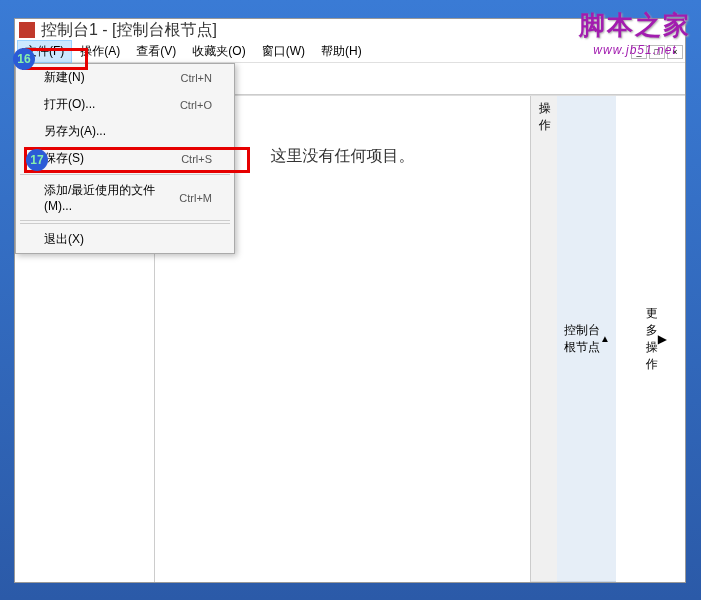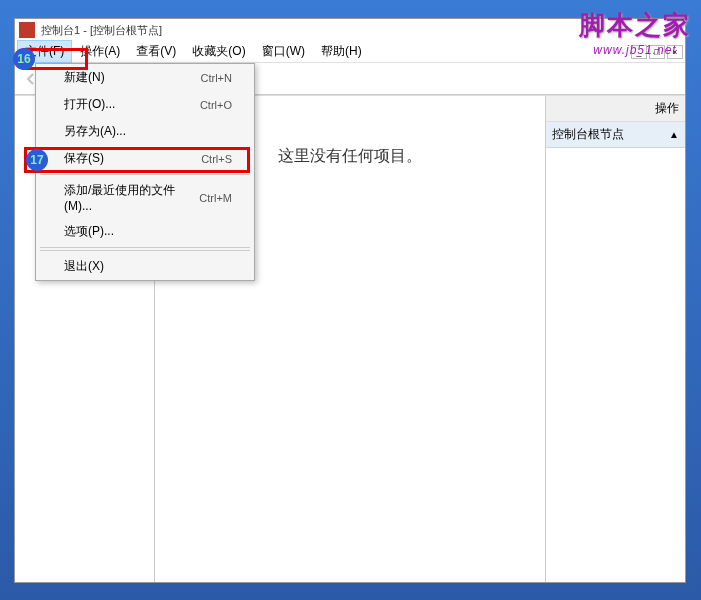--- a/index.html
+++ b/index.html
@@ -1,38 +1,38 @@
 <!DOCTYPE html>
 <html><head>
 <meta charset="utf-8">
 <style>
 * { margin: 0; padding: 0; box-sizing: border-box; font-family: "Microsoft YaHei", "SimSun", sans-serif; }
 body { background: linear-gradient(to bottom, #3a7bd5 0%, #2b5aa8 100%); width: 701px; height: 600px; position: relative; overflow: hidden; }
 .window { position: absolute; top: 18px; left: 14px; width: 672px; height: 565px; background: #fff; border: 1px solid #999; display: flex; flex-direction: column; }
-.title-bar { height: 22px; background: #fff; display: flex; align-items: center; padding: 0 4px; font-size: 11px; color: #333; }
+.title-bar { height: 22px; background: #fff; display: flex; align-items: center; padding: 0 4px; font-size: 16px; color: #333; }
 .title-bar .app-icon { width: 16px; height: 16px; background: #c0392b; margin-right: 6px; display: inline-block; }
 .menu-bar { height: 22px; display: flex; align-items: center; padding: 0 2px; font-size: 12px; border-bottom: 1px solid #e0e0e0; position: relative; }
 .menu-bar .menu-item { padding: 3px 8px; cursor: pointer; }
 .menu-bar .menu-item.active { background: #cce8ff; border: 1px solid #99d1ff; padding: 2px 7px; }
 .menu-bar .spacer { flex: 1; }
 .win-controls { display: flex; gap: 2px; }
 .win-controls span { width: 16px; height: 14px; border: 1px solid #bbb; display: flex; align-items: center; justify-content: center; font-size: 9px; cursor: pointer; }
 .toolbar { height: 32px; border-bottom: 1px solid #ccc; display: flex; align-items: center; padding: 0 6px; gap: 6px; }
 .tb-btn { width: 20px; height: 20px; display: inline-flex; align-items: center; justify-content: center; opacity: 0.5; }
 .tb-folder { width: 18px; height: 14px; background: #f7d774; border: 1px solid #c9a227; }
 .content { flex: 1; display: flex; border-top: 1px solid #ddd; }
 .tree-panel { width: 140px; border-right: 1px solid #ccc; background: #fff; }
 .main-panel { flex: 1; display: flex; flex-direction: column; background: #fff; position: relative; }
 .main-panel .empty { text-align: center; font-size: 16px; color: #333; margin-top: 50px; }
-.actions-panel { width: 140px; border-left: 1px solid #ccc; display: flex; flex-direction: column; text-align: right; }
+.actions-panel { width: 155px; border-left: 1px solid #ccc; display: flex; flex-direction: row; text-align: right; }
 .actions-header { background: #f0f0f0; padding: 4px 6px; font-size: 12px; border-bottom: 1px solid #ddd; }
 .actions-section { background: #e6eef7; padding: 4px 6px; font-size: 12px; border-bottom: 1px solid #c9d6e6; display: flex; justify-content: space-between; align-items: center; }
 .actions-section .arrow { font-size: 10px; }
 .actions-item { padding: 6px 18px; font-size: 12px; display: flex; justify-content: space-between; align-items: center; }
-.dropdown { position: absolute; top: 22px; left: 0; width: 220px; background: #f5f5f5; border: 1px solid #aaa; box-shadow: 2px 2px 6px rgba(0,0,0,0.25); z-index: 50; margin-left: 20px; }
+.dropdown { position: absolute; top: 22px; left: 0; width: 220px; background: #f5f5f5; border: 1px solid #aaa; box-shadow: 2px 2px 6px rgba(0,0,0,0.25); z-index: 50; }
 .dd-item { display: flex; align-items: center; justify-content: space-between; padding: 5px 22px 5px 28px; font-size: 12px; color: #000; cursor: pointer; position: relative; }
 .dd-item.disabled { color: #999; cursor: default; }
 .dd-sep { height: 1px; background: #ccc; margin: 2px 4px; }
 .dd-shortcut { color: #555; font-size: 11px; }
 .annotation-box { position: absolute; border: 3px solid #e60000; z-index: 60; pointer-events: none; }
 .annotation-circle { position: absolute; width: 22px; height: 22px; border-radius: 50%; background: #2b5bd7; color: #86efac; font-size: 12px; font-weight: bold; display: flex; align-items: center; justify-content: center; z-index: 70; }
 .watermark { position: absolute; top: 8px; right: 10px; color: #a21caf; display: flex; flex-direction: column; align-items: center; z-index: 100; }
 .watermark .cn { font-size: 26px; font-weight: bold; font-family: "KaiTi", "STKaiti", serif; letter-spacing: 2px; text-shadow: 1px 1px 2px #aaa; }
 .watermark .en { font-size: 12px; letter-spacing: 1px; font-style: italic; }
 </style>
@@ -79,23 +79,20 @@
       </div>
       <div class="dd-item">
         <span>保存(S)</span>
         <span class="dd-shortcut">Ctrl+S</span>
       </div>
       <div class="dd-sep"></div>
       <div class="dd-item">
         <span>添加/最近使用的文件(M)...</span>
         <span class="dd-shortcut">Ctrl+M</span>
       </div>
-      <div class="dd-item">
-        <span>选项(P)...</span>
-      </div>
       <div class="dd-sep"></div>
       <div class="dd-sep"></div>
       <div class="dd-item">
         <span>退出(X)</span>
       </div>
     </div>
   </div>
 
   <div class="toolbar">
     <span class="tb-btn">
@@ -117,20 +114,24 @@
     <div class="tree-panel"></div>
     <div class="main-panel">
       <div class="empty">这里没有任何项目。</div>
     </div>
     <div class="actions-panel">
       <div class="actions-header">操作</div>
       <div class="actions-section">
         <span>控制台根节点</span>
         <span class="arrow">▲</span>
       </div>
+      <div class="actions-item">
+        <span>更多操作</span>
+        <span>▶</span>
+      </div>
     </div>
   </div>
 
 </div>
 
 <div class="annotation-box" style="top:48px; left:22px; width:66px; height:22px;"></div>
 <div class="annotation-circle" style="top:48px; left:13px;">16</div>
 
 <div class="annotation-box" style="top:147px; left:24px; width:226px; height:26px;"></div>
 <div class="annotation-circle" style="top:149px; left:26px;">17</div>

